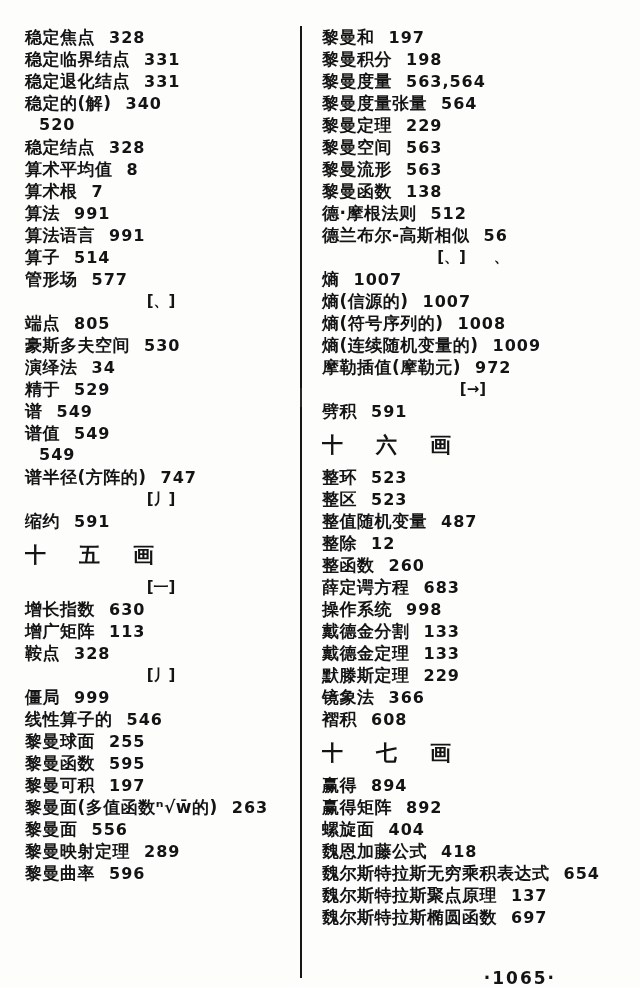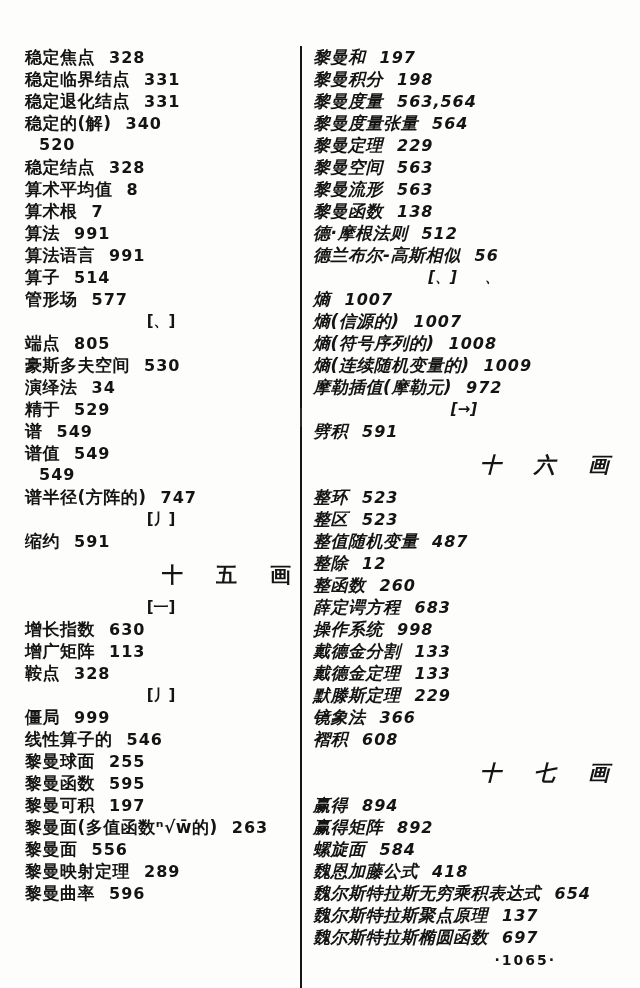--- a/index.html
+++ b/index.html
@@ -2,41 +2,41 @@
 <html><head>
 <meta charset="utf-8">
 <style>
   html,body{margin:0;padding:0;}
   body{
     width:640px;height:988px;overflow:hidden;
     background:#fdfdfc;color:#141414;
     font-family:"DejaVu Sans","Liberation Sans",sans-serif;
     position:relative;
   }
-  .page{position:absolute;inset:0;margin-top:20px;}
+  .page{position:absolute;inset:0;}
   .divider{
     position:absolute;left:300px;top:26px;height:952px;width:2px;
     background:linear-gradient(#161616 0 38%, #2a2a2a 38% 40%, #161616 40% 100%);
   }
   .col{position:absolute;top:26px;}
   .col-left{left:25px;width:272px;}
-  .col-right{left:313px;width:302px;font-style:italic;}
+  .col-right{left:322px;width:302px;}
   .row{line-height:22px;height:22px;white-space:nowrap;}
   .row.entry{display:flex;align-items:baseline;}
   .term{font-size:17px;font-weight:700;letter-spacing:0.5px;}
   .pageno{font-size:16px;font-weight:700;margin-left:14px;letter-spacing:1px;}
   .row.marker{text-align:center;font-size:15px;font-weight:700;}
   .row.marker .stray{margin-left:28px;}
   .row.heading{
     height:30px;line-height:30px;margin:8px 0 6px 0;
-    text-align:right;font-size:21px;font-weight:700;letter-spacing:6px;
+    text-align:left;font-size:21px;font-weight:700;letter-spacing:6px;
   }
   .page-number{
-    position:absolute;top:932px;right:84px;
-    font-size:14px;font-weight:700;letter-spacing:2px;
+    position:absolute;top:968px;right:84px;
+    font-size:17px;font-weight:700;letter-spacing:2px;
   }
 </style>
 </head>
 <body>
 
 <div class="page">
   <div class="divider"></div>
   <div class="col col-left" id="col-left">
       <div class="row entry">
         <span class="term">稳定焦点</span>
@@ -294,21 +294,21 @@
       <div class="row entry">
         <span class="term">赢得</span>
         <span class="pageno">894</span>
       </div>
       <div class="row entry">
         <span class="term">赢得矩阵</span>
         <span class="pageno">892</span>
       </div>
       <div class="row entry">
         <span class="term">螺旋面</span>
-        <span class="pageno">584</span>
+        <span class="pageno">404</span>
       </div>
       <div class="row entry">
         <span class="term">魏恩加藤公式</span>
         <span class="pageno">418</span>
       </div>
       <div class="row entry">
         <span class="term">魏尔斯特拉斯无穷乘积表达式</span>
         <span class="pageno">654</span>
       </div>
       <div class="row entry">

